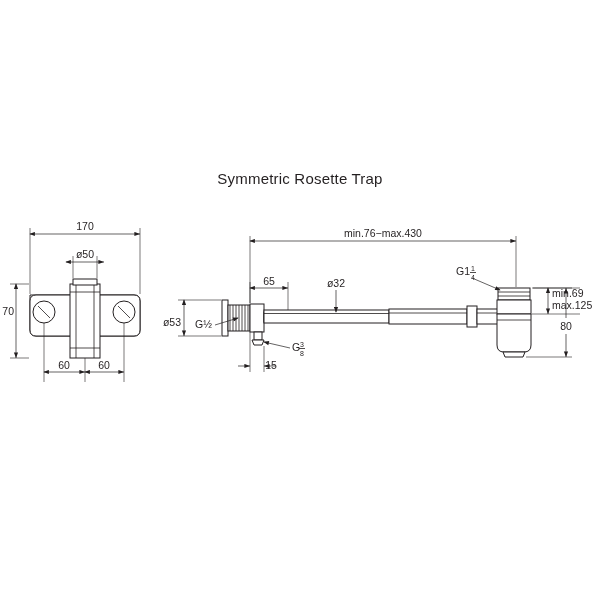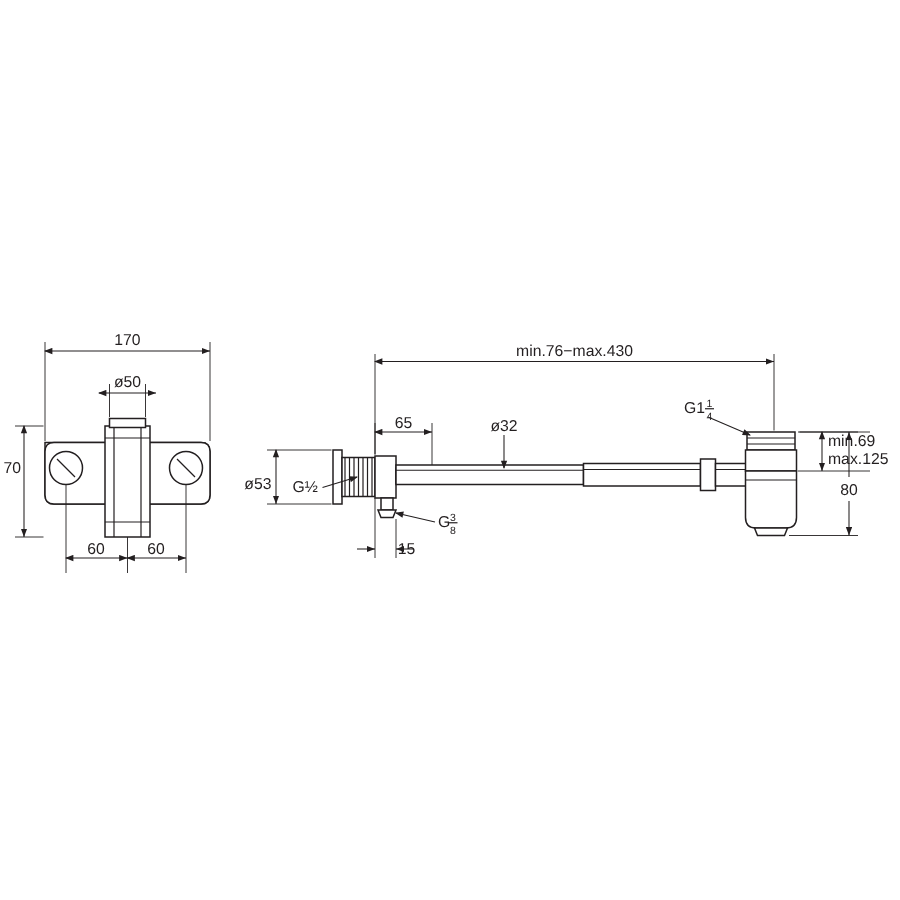--- a/index.html
+++ b/index.html
@@ -48,20 +48,21 @@
     font-family: "Liberation Sans", sans-serif;
     font-size: 7px;
     fill: #231f20;
   }
 </style>
 </head>
 <body>
 
 <div id="stage">
 
+  <div id="title">Symmetric Rosette Trap</div>
 
   <svg width="600" height="600" viewBox="0 0 600 600">
     <defs>
       <marker id="ar" markerWidth="9" markerHeight="9" refX="8" refY="3" orient="auto" markerUnits="strokeWidth">
         <path d="M0,0 L8,3 L0,6 z" fill="#231f20"></path>
       </marker>
       <marker id="arS" markerWidth="9" markerHeight="9" refX="1" refY="3" orient="auto" markerUnits="strokeWidth">
         <path d="M8,0 L0,3 L8,6 z" fill="#231f20"></path>
       </marker>
     </defs>

